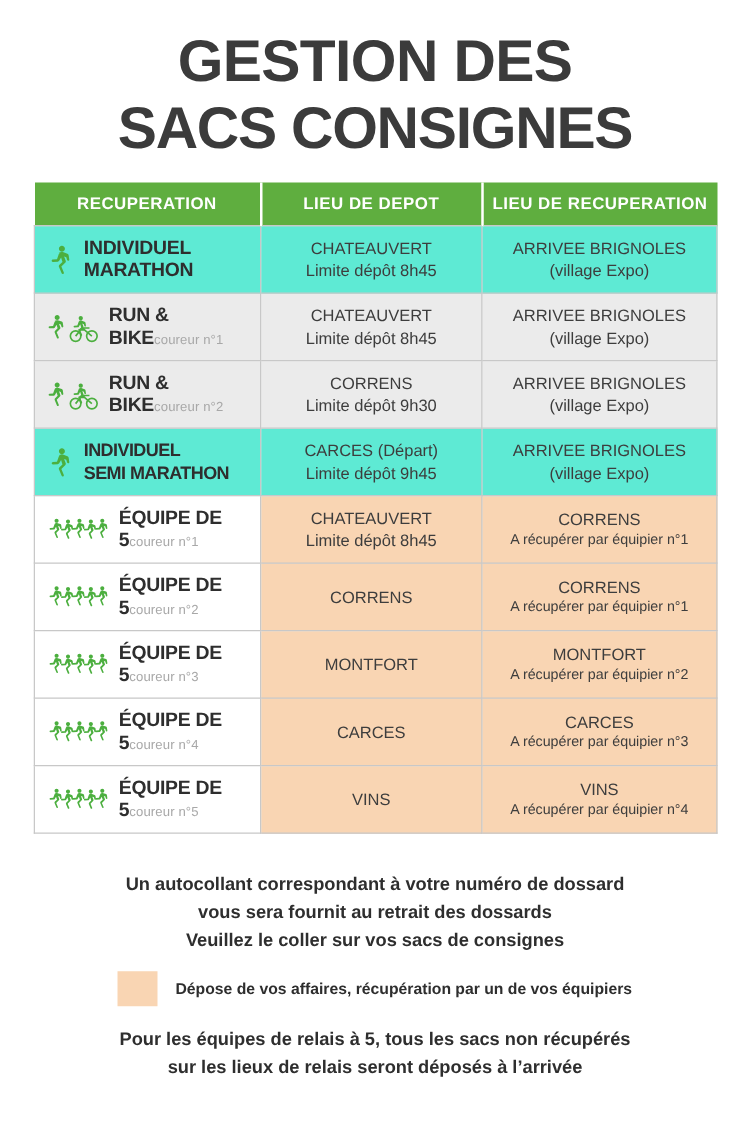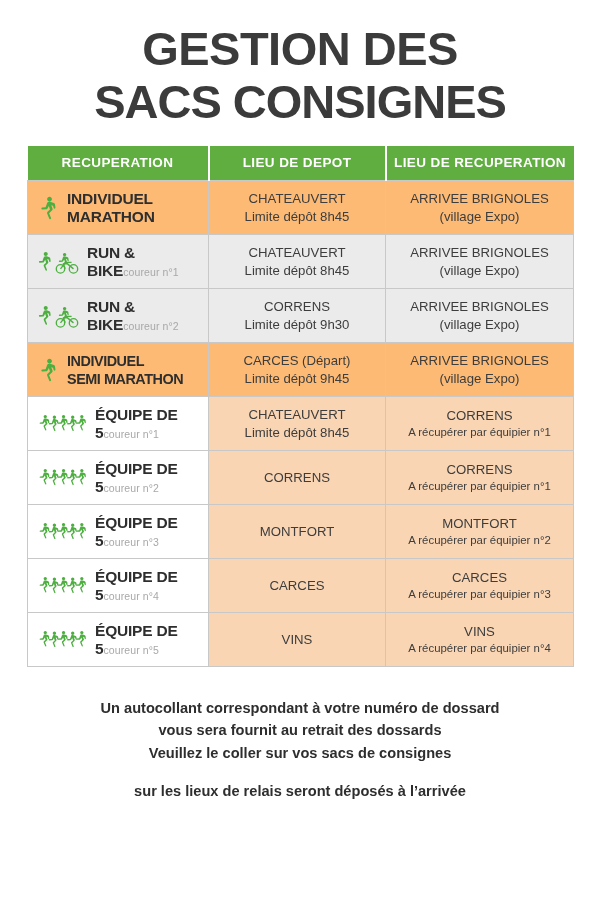--- a/index.html
+++ b/index.html
@@ -42,21 +42,21 @@
   col.c1 { width: 181px; }
   col.c2 { width: 177px; }
   col.c3 { width: 188px; }
 
   td {
     border: 1px solid #c8c8c8;
     vertical-align: middle;
     text-align: center;
     color: #3d3d3d;
   }
-  tr.r-white td { background: #fdba74; }
+  tr.r-white td { background: #5eead4; }
   tr.r-gray  td { background: #ebebeb; }
   tr.r-orange td.c-part { background: #ffffff; }
   tr.r-orange td.c-dep, tr.r-orange td.c-rec { background: #f9d5b3; }
 
   
   td.c-part { padding: 6px 10px 6px 8px; height: 54px; }
   .part-inner { display: flex; align-items: center; justify-content: flex-start; gap: 7px; }
   .part-text { text-align: left; flex: 1; }
   .part-name {
     font-size: 15.5px; font-weight: bold; color: #2e2e2e;
@@ -375,18 +375,23 @@
         </tbody>
     </table>
   </div>
 
   <div class="note1">
     <div>Un autocollant correspondant à votre numéro de dossard</div>
     <div>vous sera fournit au retrait des dossards</div>
     <div>Veuillez le coller sur vos sacs de consignes</div>
   </div>
 
+  <div class="legend">
+    <div class="swatch"></div>
+    <div class="legend-text">Dépose de vos affaires, récupération par un de vos équipiers</div>
+  </div>
 
   <div class="note2">
+    <div>Pour les équipes de relais à 5, tous les sacs non récupérés</div>
     <div>sur les lieux de relais seront déposés à l’arrivée</div>
   </div>
 
 </div>
 
 </body></html>

